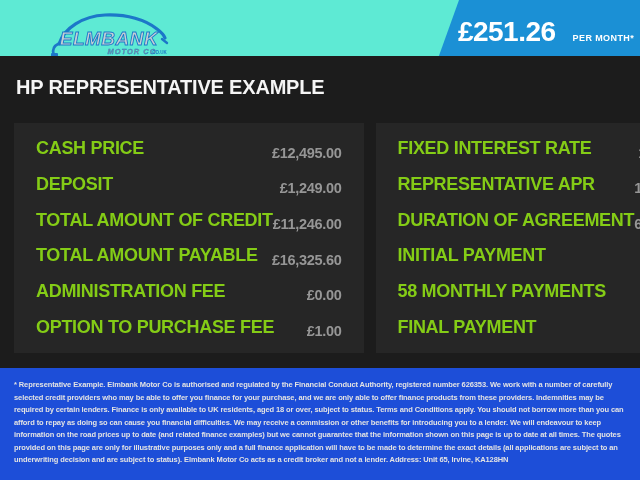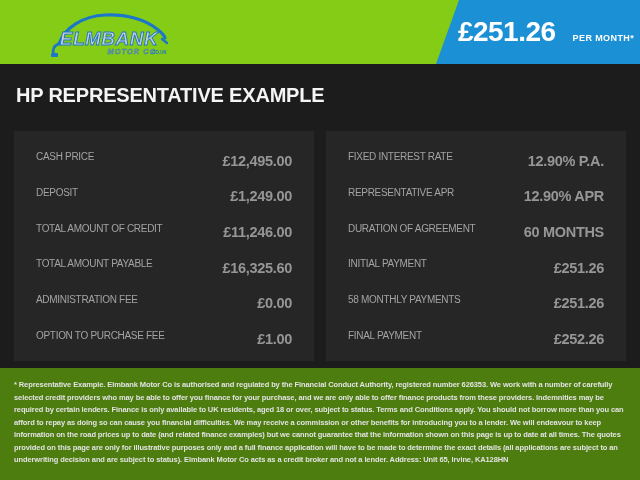--- a/index.html
+++ b/index.html
@@ -7,22 +7,22 @@
   body {
     font-family: "Liberation Sans", sans-serif;
     background: #1c1c1c;
     overflow: hidden;
     position: relative;
   }
 
   
   .header {
     position: relative;
-    height: 64px;
-    background: #84cc16;
+    height: 56px;
+    background: #5eead4;
     overflow: hidden;
   }
   .logo-wrap {
     position: absolute;
     left: 48px; top: 3px;
     width: 122px; height: 58px;
     cursor: pointer;
   }
   .price-banner {
     position: absolute;
@@ -71,41 +71,41 @@
     flex-direction: column;
     justify-content: space-around;
     padding: 8px 22px;
   }
   .row {
     display: flex;
     align-items: center;
     justify-content: space-between;
   }
   .row .lbl {
-    color: #a3a3a3;
-    font-size: 10px;
-    font-weight: normal;
+    color: #84cc16;
+    font-size: 18px;
+    font-weight: bold;
     letter-spacing: -0.3px;
     white-space: nowrap;
   }
   .row .val {
     color: #969696;
     font-size: 14.5px;
     font-weight: bold;
     letter-spacing: -0.3px;
     white-space: nowrap;
     margin-top: 8px;
   }
 
   
   .footer {
     position: absolute;
     left: 0; right: 0; bottom: 0;
     top: 368px;
-    background: #4d7c0f;
+    background: #1d4ed8;
     padding: 11px 14px 1px 14px;
   }
   .footer p {
     color: #e3e3e3;
     font-size: 7.5px;
     font-weight: bold;
     letter-spacing: -0.1px;
     line-height: 12.5px;
   }
 </style>

